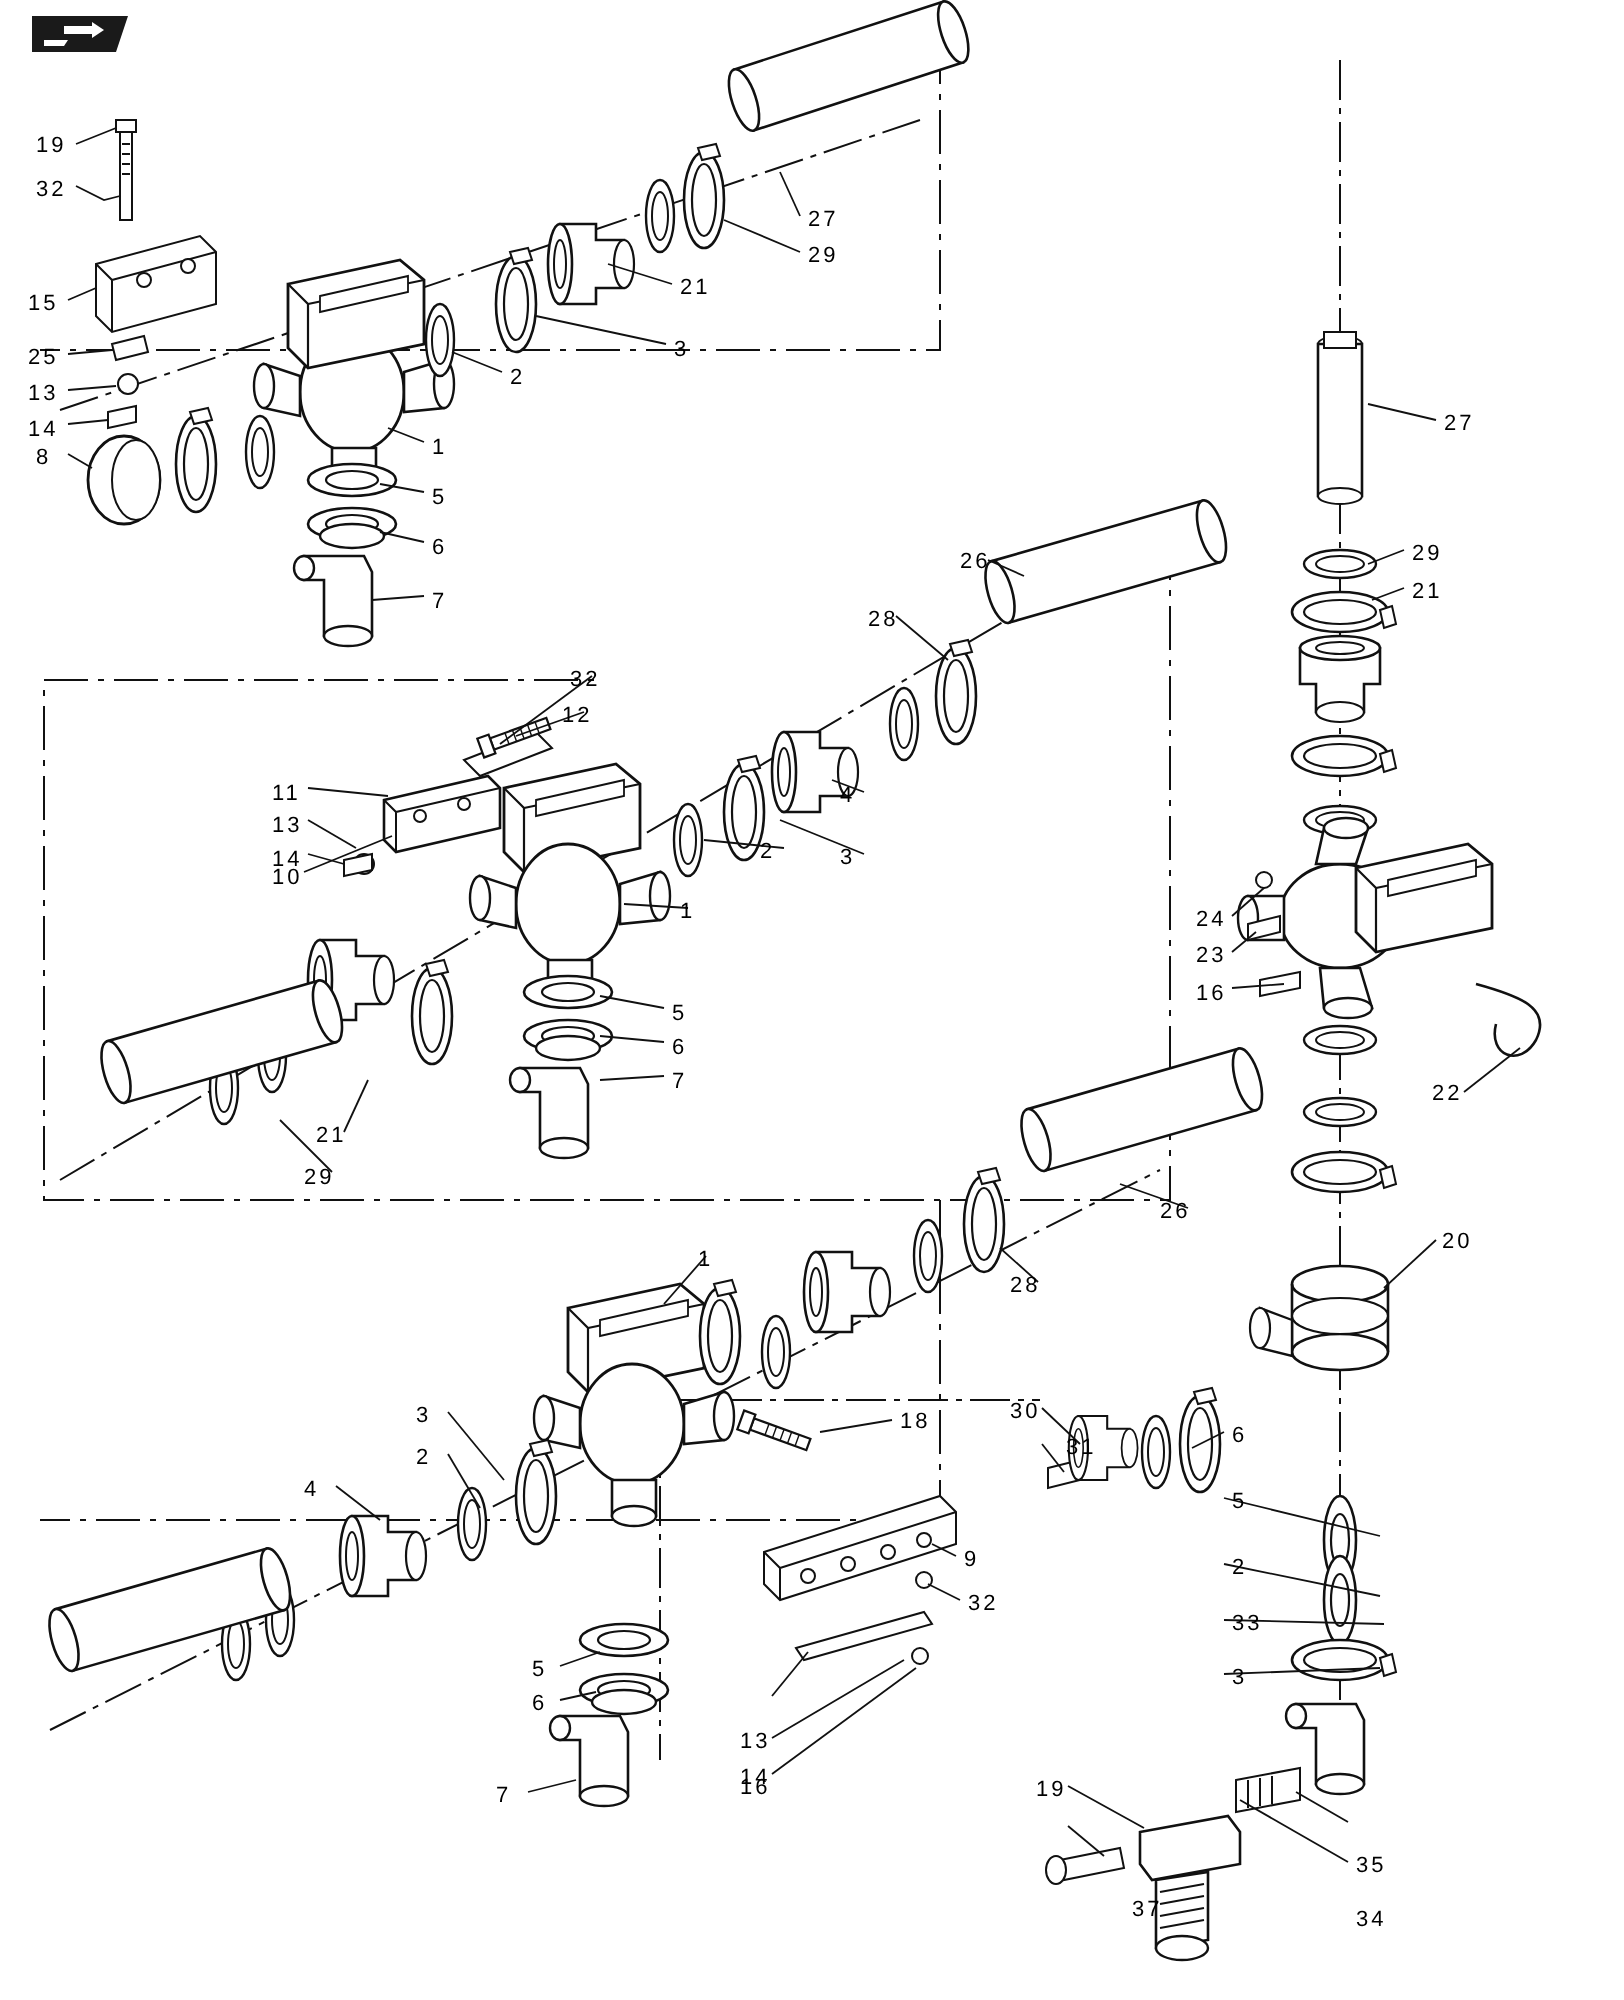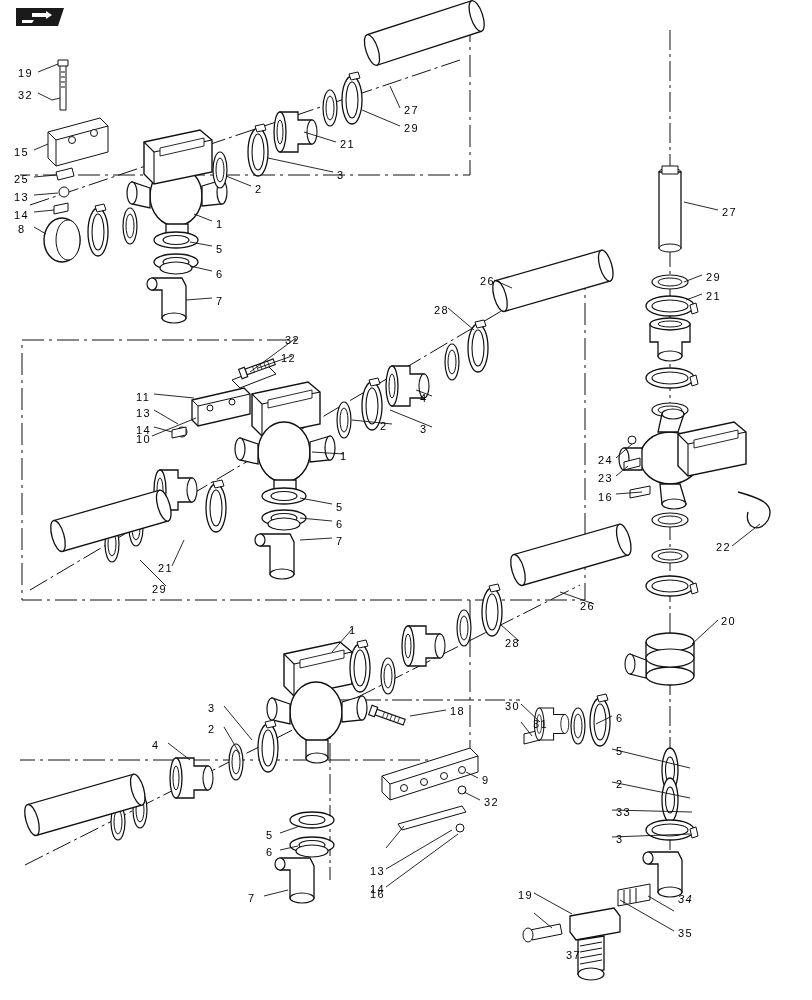--- a/index.html
+++ b/index.html
@@ -448,16 +448,16 @@
       <div class="callout" style="left: 482px; top: 775px;">9</div>
       <div class="callout" style="left: 484px; top: 797px;">32</div>
       <div class="callout" style="left: 266px; top: 830px;">5</div>
       <div class="callout" style="left: 266px; top: 847px;">6</div>
       <div class="callout" style="left: 370px; top: 845px; margin-top: 44px;">16</div>
       <div class="callout" style="left: 370px; top: 866px;">13</div>
       <div class="callout" style="left: 370px; top: 884px;">14</div>
       <div class="callout" style="left: 248px; top: 893px;">7</div>
       <div class="callout" style="left: 518px; top: 890px;">19</div>
       <div class="callout" style="left: 518px; top: 950px; margin-left: 48px;">37</div>
-      <div class="callout" style="left: 678px; top: 894px; font-style: italic;">34</div>
+      <div class="callout" style="left: 678px; top: 955px;">34</div>
       <div class="callout" style="left: 678px; top: 928px;">35</div>
     </div>
 </div>
 
 </body></html>

